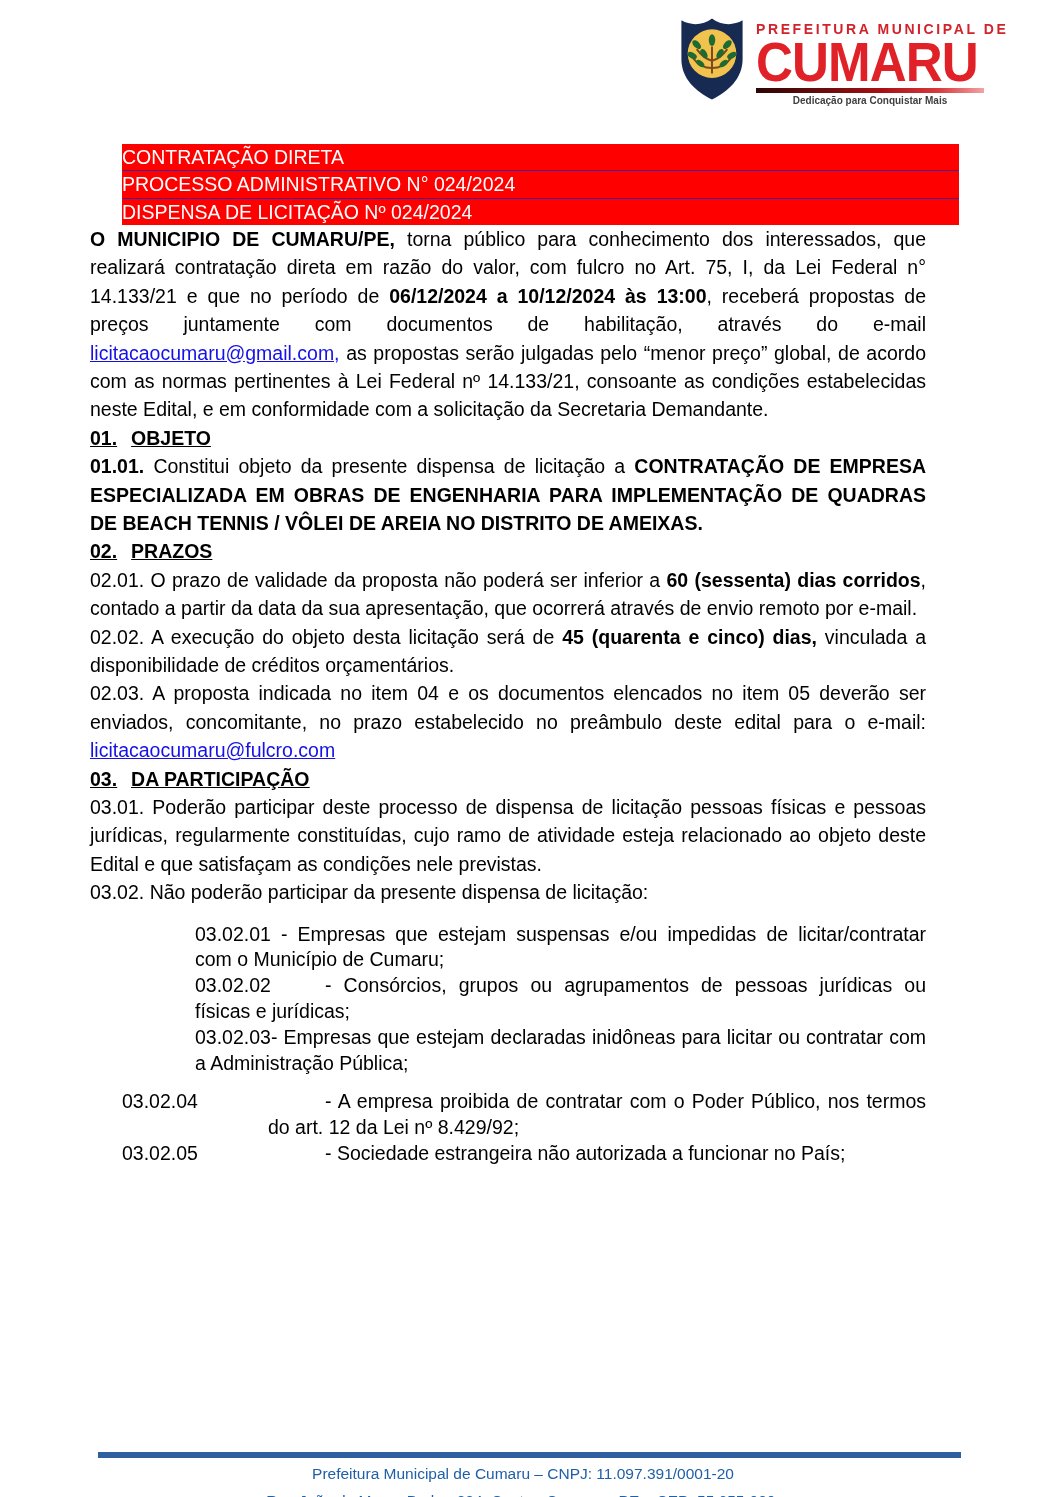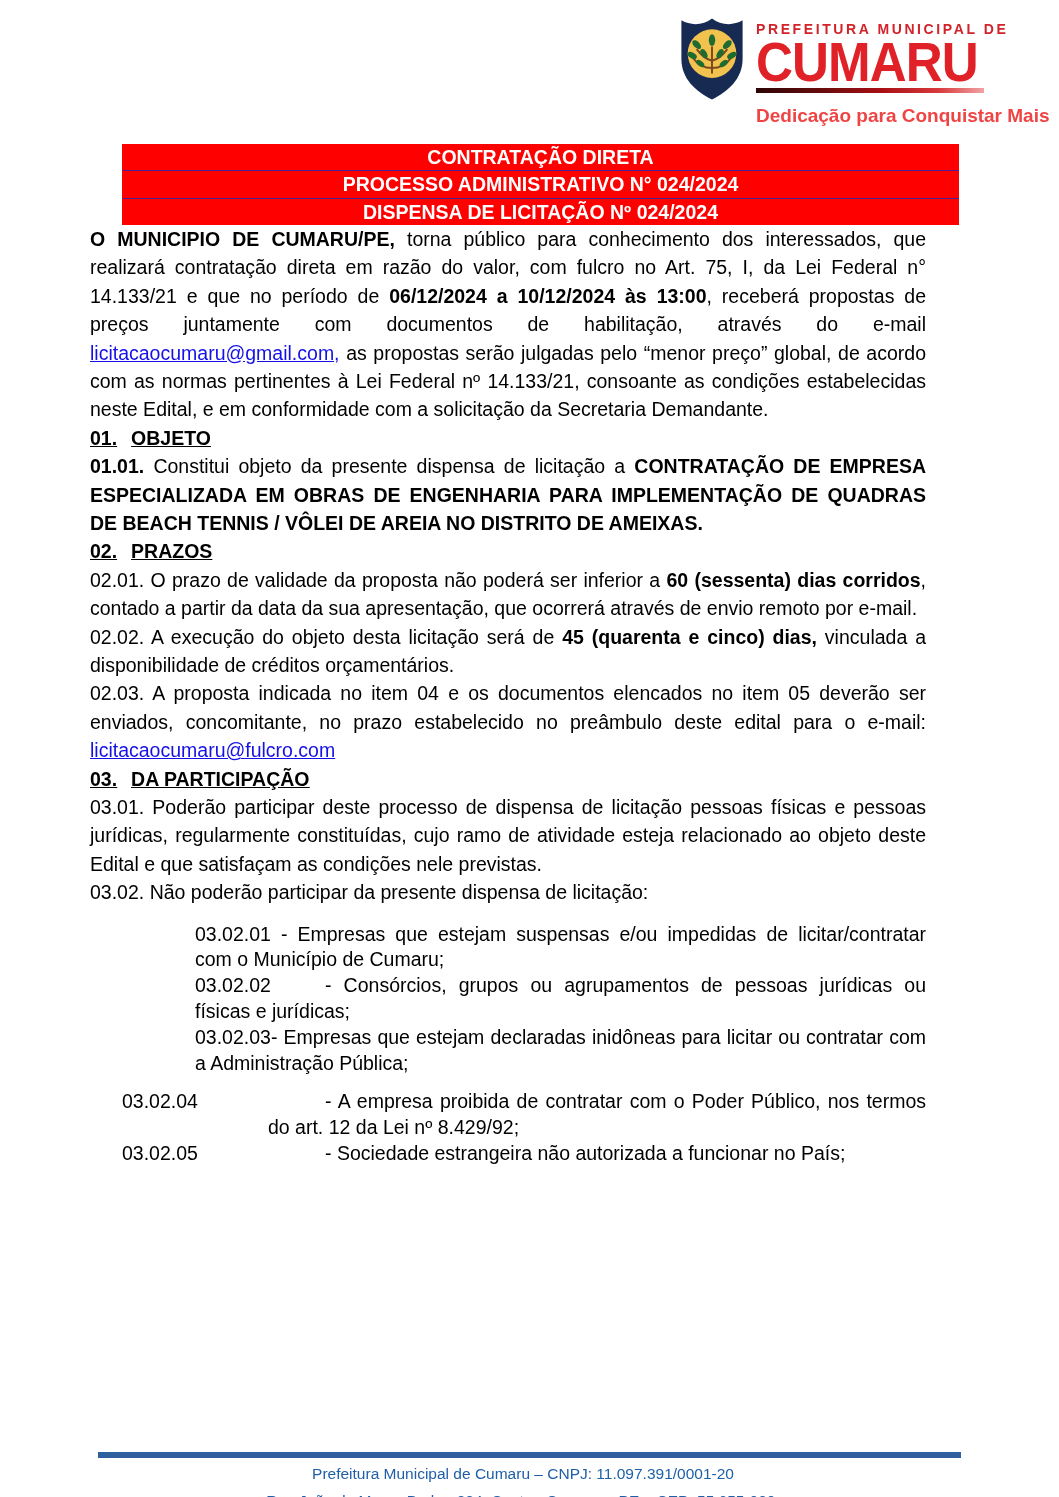--- a/index.html
+++ b/index.html
@@ -8,26 +8,26 @@
 
   
   .logo{position:absolute;top:14px;left:676px;display:flex;align-items:flex-start;}
   .crest{width:72px;height:90px;flex:0 0 auto;}
   .logo-text{margin-left:8px;width:228px;text-align:center;}
   .logo-small{font-size:14px;font-weight:bold;letter-spacing:2.6px;color:#d2232a;margin-top:7px;white-space:nowrap;}
   .logo-name{font-size:55px;line-height:46px;font-weight:800;color:#e02228;letter-spacing:-1px;
              transform:scaleX(.93);transform-origin:left;white-space:nowrap;margin-top:2px;}
   .logo-bar{height:5px;margin-top:3px;
             background:linear-gradient(90deg,#2d0506 0%,#6b0b0c 30%,#a80f13 55%,#d8393c 80%,#f2a3a3 100%);}
-  .logo-slogan{font-size:19px;font-weight:bold;color:#ef4444;margin-top:12px;white-space:nowrap;}
+  .logo-slogan{font-size:10px;font-weight:bold;color:#404040;margin-top:2px;white-space:nowrap;}
 
   
   .banner{margin-left:122px;width:837px;background:#fe0000;}
-  .banner-row{height:26.3px;line-height:26.3px;text-align:center;color:#fff;
-              font-size:19.5px;font-weight:bold;}
+  .banner-row{height:26.3px;line-height:26.3px;color:#fff;
+              font-size:19.5px;font-weight:normal;}
   .banner-row + .banner-row{border-top:1px solid #4c1d95;}
 
   
   .content{margin-left:90px;width:836px;font-size:19.5px;line-height:28.4px;text-align:justify;}
   .content p{margin:0;}
   b{font-weight:bold;}
   .intro{margin-top:43px;}
   .heading{font-weight:bold;text-align:left;}
   .hnum{text-decoration:underline;margin-right:14px;}
   .htitle{text-decoration:underline;}

